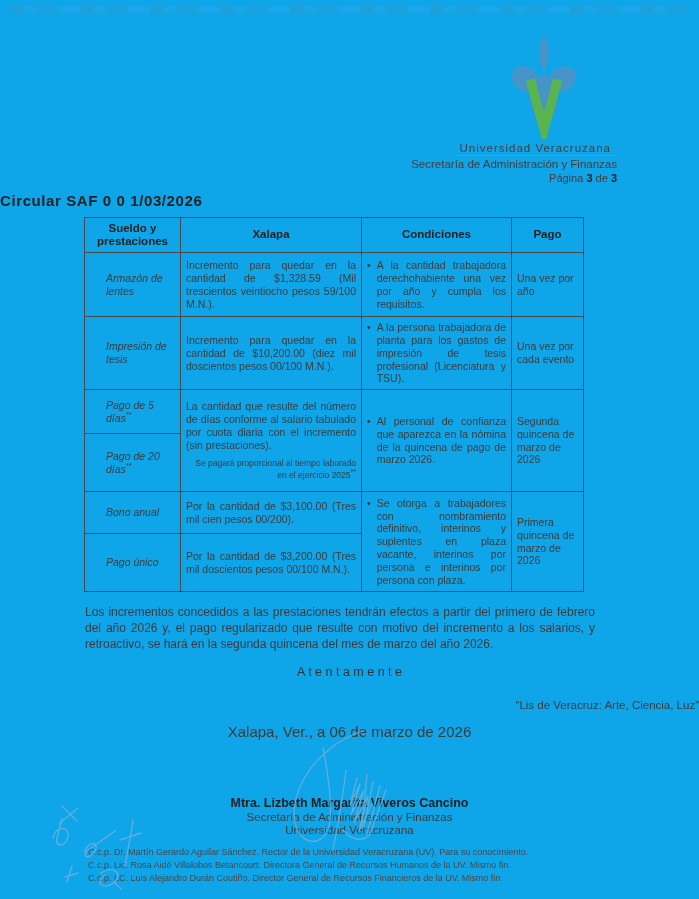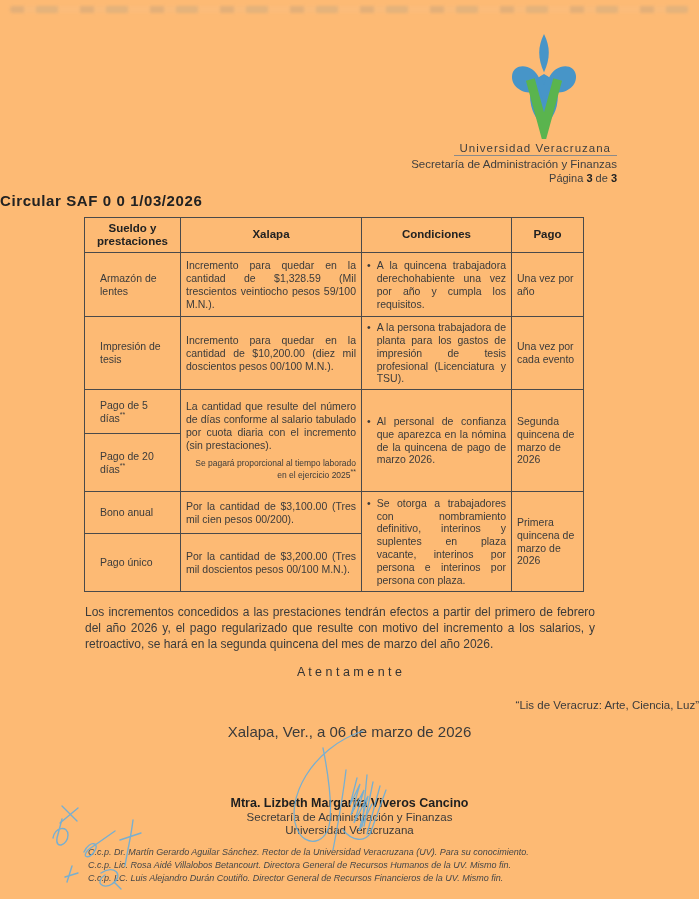--- a/index.html
+++ b/index.html
@@ -1,21 +1,21 @@
 <!DOCTYPE html>
 <html><head>
 <meta charset="utf-8">
 <style>
   * { margin:0; padding:0; box-sizing:border-box; }
   html,body { background:#e9e9e9; }
   .page {
     position:relative;
     width:699px; height:899px;
     margin:0 auto;
-    background:#fdba74;
+    background:#0ea5e9;
     font-family:"Liberation Sans", sans-serif;
     color:#3b3b3b;
     overflow:hidden;
   }
   
   .scan-artifact {
     position:absolute; top:6px; left:10px; right:10px; height:7px;
     background:repeating-linear-gradient(90deg,
       rgba(120,130,140,.35) 0 14px, rgba(200,205,210,.12) 14px 26px,
       rgba(100,140,160,.30) 26px 48px, rgba(220,220,220,.10) 48px 70px);
@@ -30,21 +30,21 @@
   .page-line { font-size:11px; color:#3f3f3f; margin-top:2px; }
   .page-line b { color:#222; }
   
   .doc-title { text-align:left; margin-top:8px; font-size:15px; font-weight:bold; color:#222; letter-spacing:.6px; }
   
   table { border-collapse:collapse; margin:8px 0 0 84px; width:499px; table-layout:fixed; }
   col.c1 { width:96px; } col.c2 { width:181px; } col.c3 { width:150px; } col.c4 { width:72px; }
   th, td { border:1px solid #4a4a4a; vertical-align:middle; color:#3b3b3b; }
   th { font-size:11.5px; font-weight:bold; color:#222; text-align:center; padding:4px 3px; height:32px; line-height:1.15; }
   td { font-size:10.5px; line-height:1.22; padding:4px 5px; }
-  td.cc1 { text-align:left; padding-left:15px; }
+  td.cc1 { text-align:left; padding-left:21px;font-style:italic; }
   td.cc2 { text-align:justify; }
   td.cc4 { }
   tr.r1 { height:64px; } tr.r2 { height:66px; } tr.r3 { height:44px; }
   tr.r4 { height:58px; } tr.r5 { height:42px; } tr.r6 { height:58px; }
   .bullet-row { display:flex; gap:6px; }
   .bullet-row .bullet { flex:0 0 auto; }
   .bullet-row .btxt { flex:1; text-align:justify; }
   sup { font-size:7px; }
   .nota { font-size:8.5px; text-align:right; margin-top:7px; line-height:1.15; }
   
@@ -54,21 +54,21 @@
   .atent { margin-top:12px; font-size:12.5px; color:#333; }
   .lema { margin-top:20px; font-size:11.5px;text-align:right; }
   .fecha { margin-top:12px; font-size:15px; }
   
   .sig-block { position:relative; text-align:center; margin-top:0; }
   .sig-scribble { position:absolute; left:283px; top:-12px; pointer-events:none; }
   .sig-name { padding-top:56px; font-size:12.5px; font-weight:bold; color:#1f1f1f; }
   .sig-role { font-size:11.5px; margin-top:1px; }
   .sig-inst { font-size:11.5px; margin-top:1px; }
   
-  .ccp { margin:10px 12px 0 88px; font-size:9px; line-height:1.45; color:#474747;font-style:italic; }
+  .ccp { margin:10px 12px 0 88px; font-size:9px; line-height:1.45; color:#474747; }
   .corner-scribble { position:absolute; left:48px; top:800px; pointer-events:none; }
 </style>
 </head>
 <body>
 
 <div class="page">
 
   <div class="scan-artifact"></div>
 
   <div class="header">
@@ -109,21 +109,21 @@
         <th>Pago</th>
       </tr>
     </thead>
     <tbody>
       <tr class="r1">
         <td class="cc1">Armazón de lentes</td>
         <td class="cc2">Incremento para quedar en la cantidad de $1,328.59 (Mil trescientos veintiocho pesos 59/100 M.N.).</td>
         <td>
           <div class="bullet-row">
             <span class="bullet">•</span>
-            <span class="btxt">A la quincena trabajadora derechohabiente una vez por año y cumpla los requisitos.</span>
+            <span class="btxt">A la cantidad trabajadora derechohabiente una vez por año y cumpla los requisitos.</span>
           </div>
         </td>
         <td class="cc4">Una vez por año</td>
       </tr>
       <tr class="r2">
         <td class="cc1">Impresión de tesis</td>
         <td class="cc2">Incremento para quedar en la cantidad de $10,200.00 (diez mil doscientos pesos 00/100 M.N.).</td>
         <td>
           <div class="bullet-row">
             <span class="bullet">•</span>

